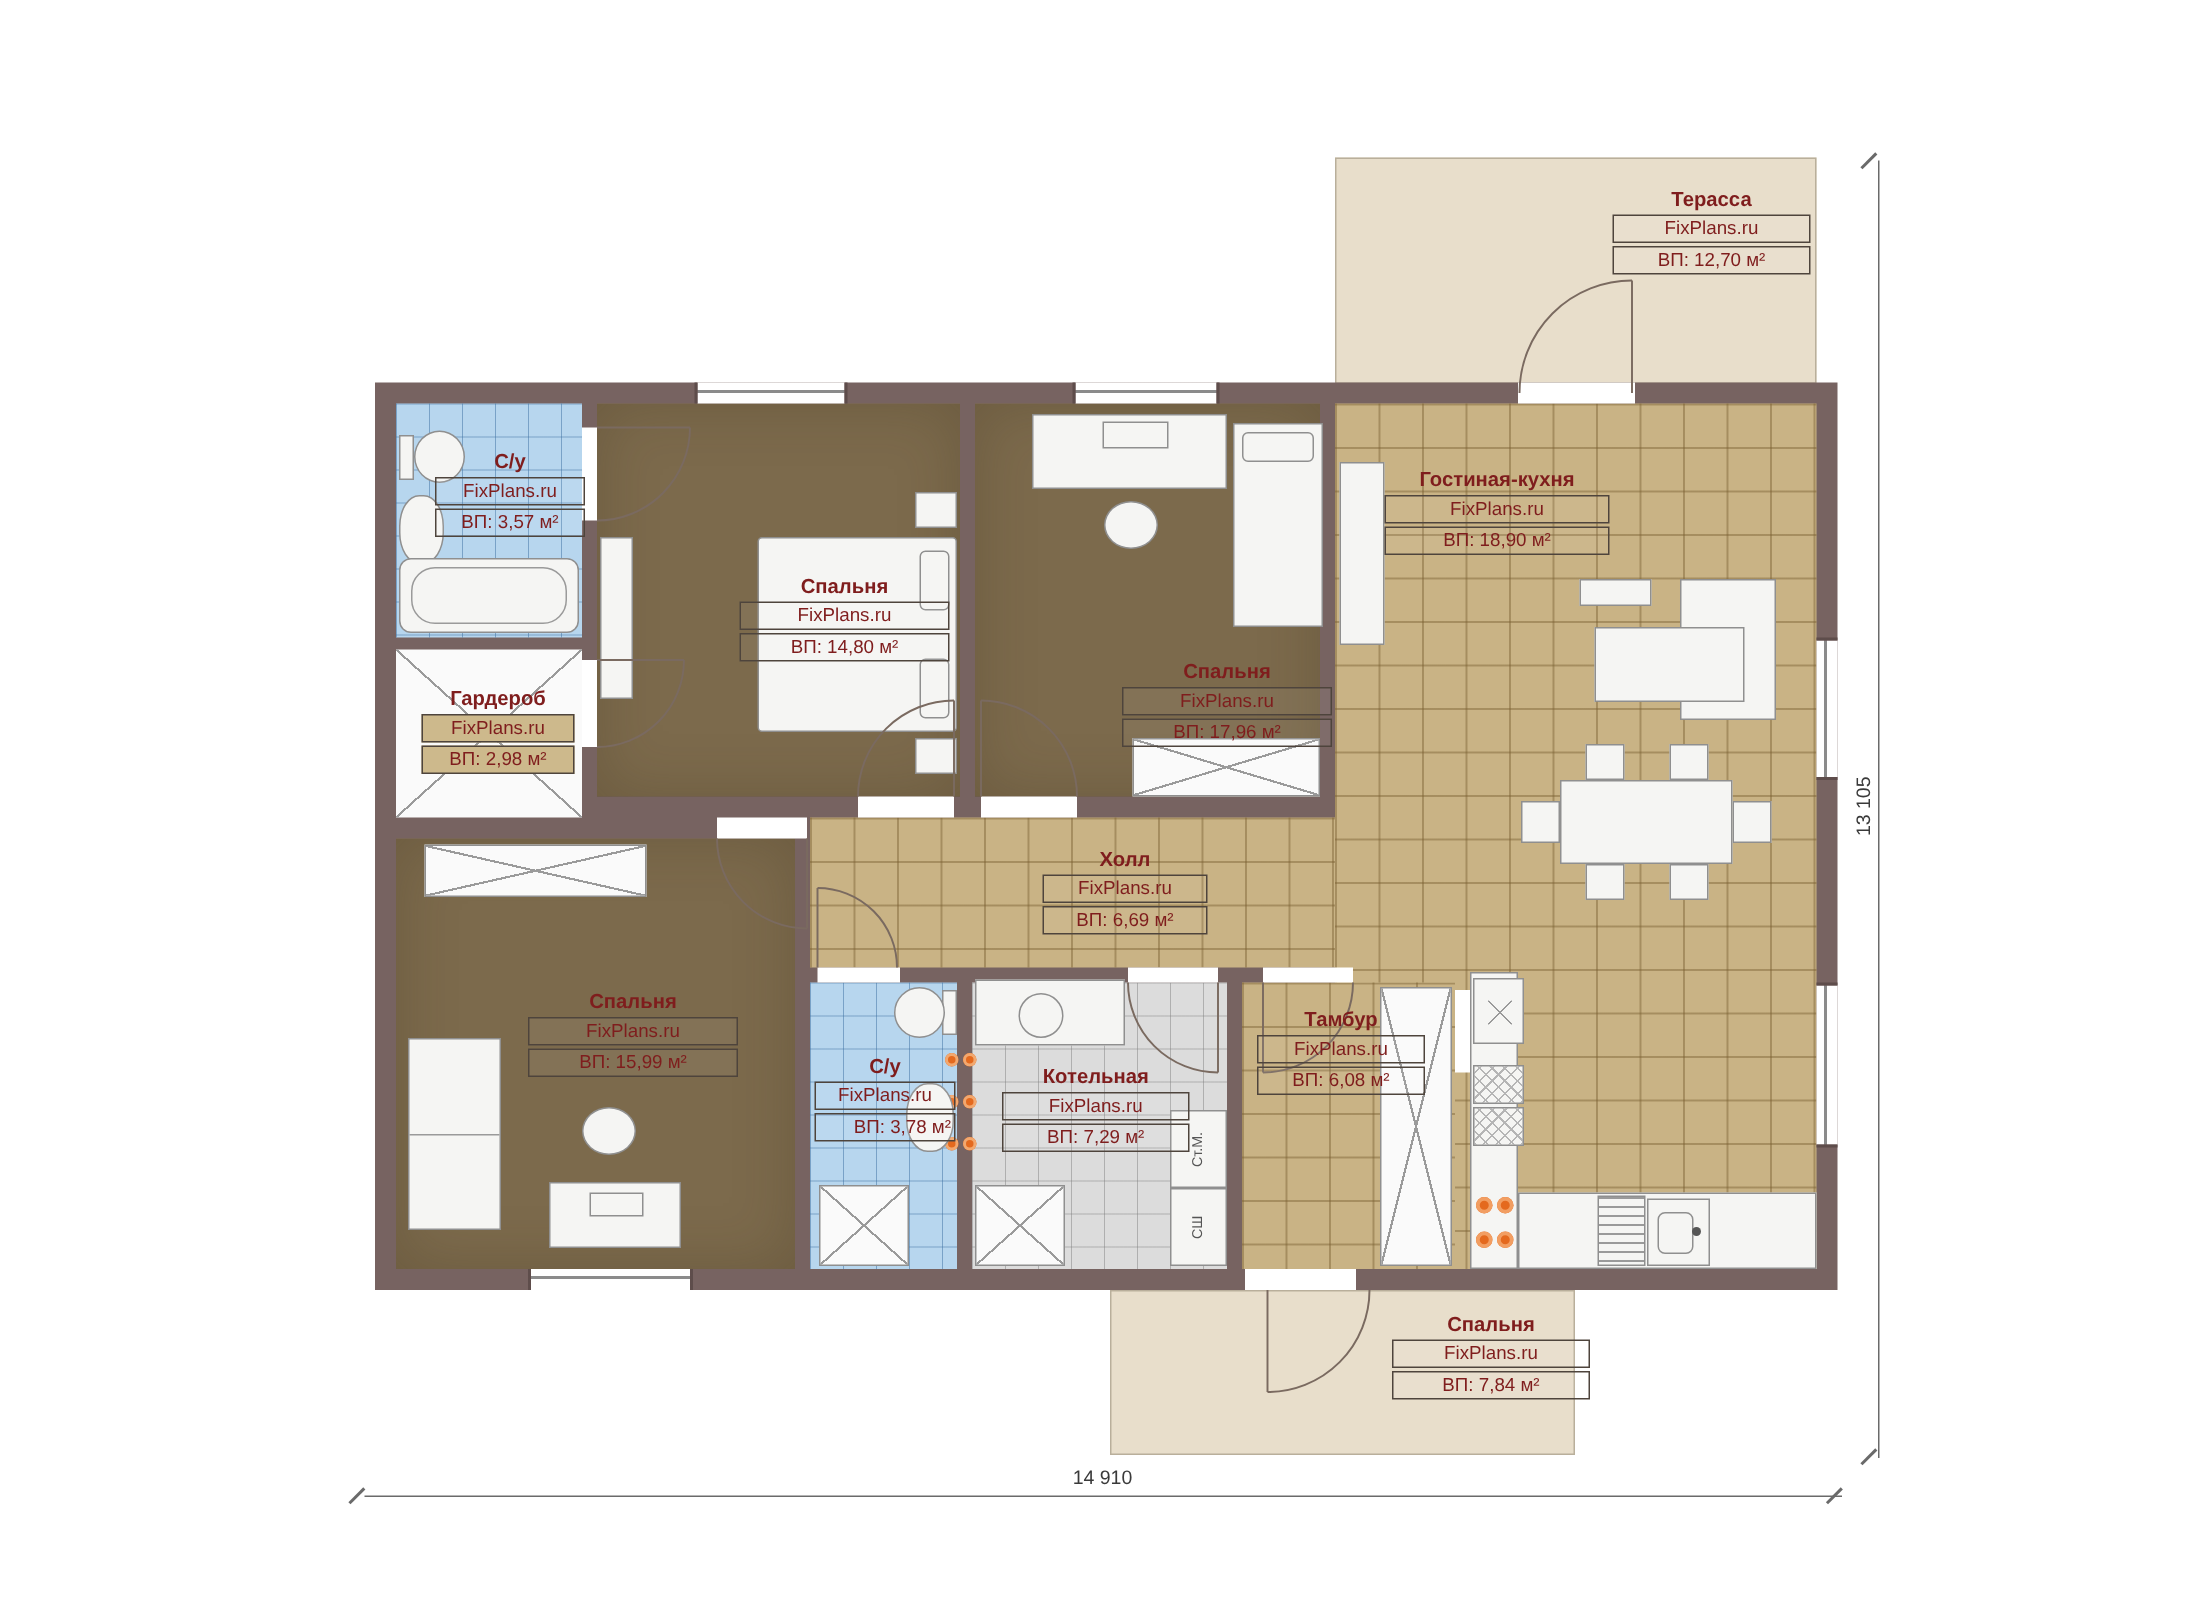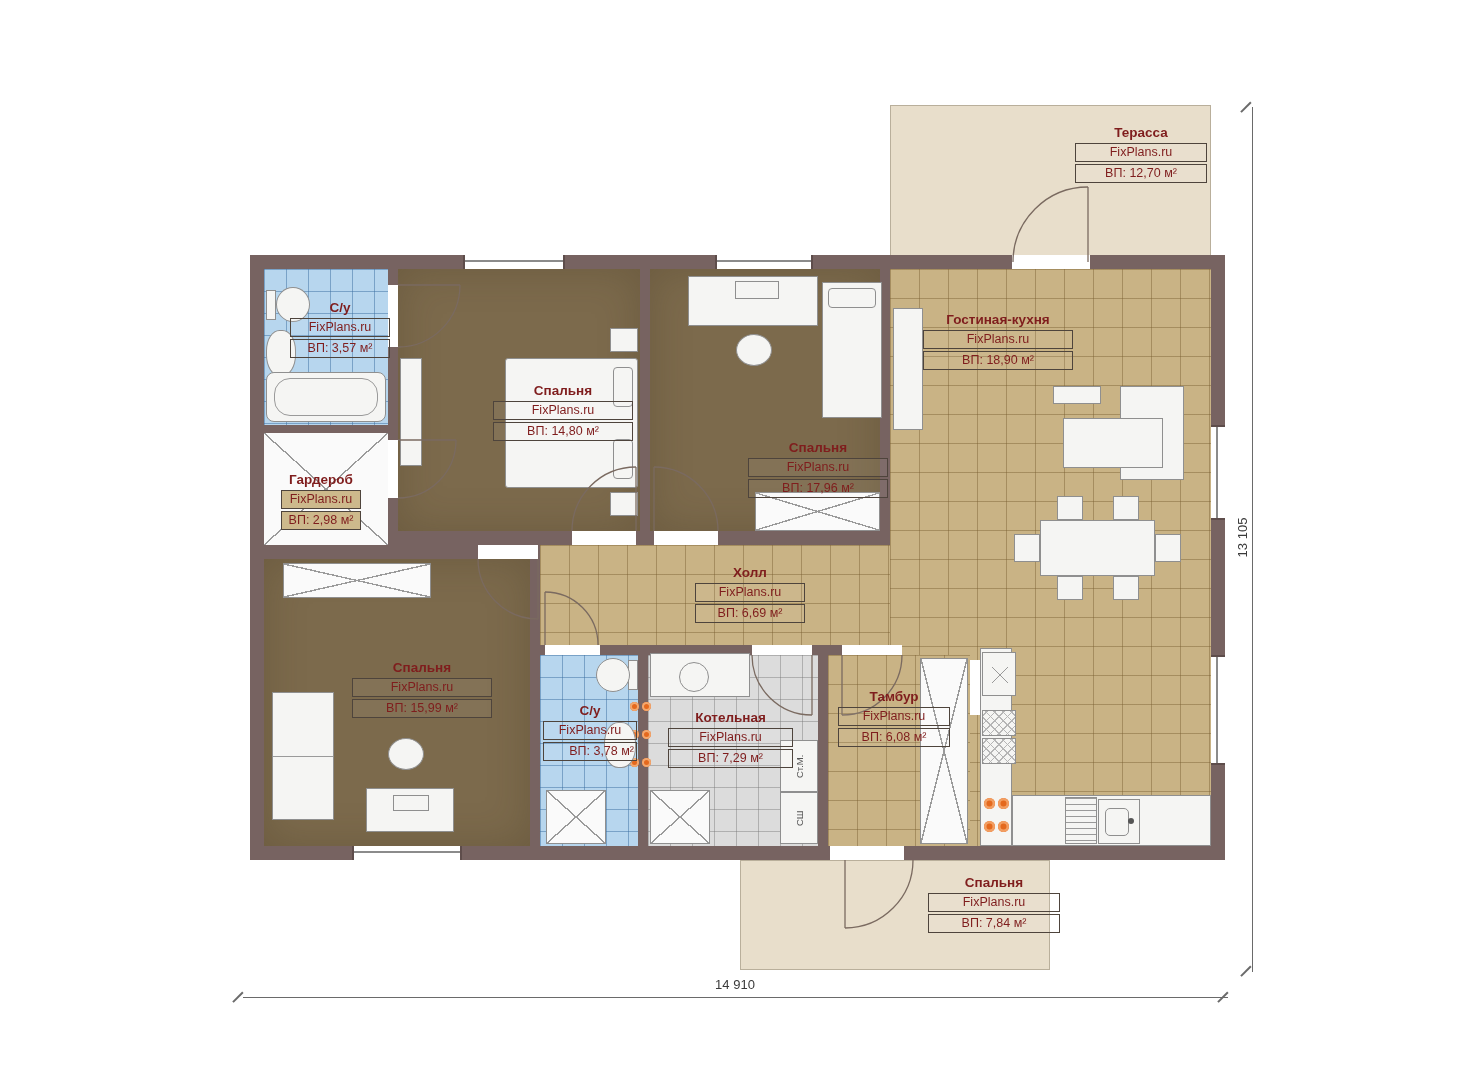--- a/index.html
+++ b/index.html
@@ -229,21 +229,21 @@
   <div class="label" style="left:748px;top:440px;width:140px;">
     <div class="ttl">Спальня</div>
     <div class="chip">FixPlans.ru</div>
     <div class="chip">ВП: 17,96 м²</div>
   </div>
   <div class="label" style="left:290px;top:300px;width:100px;">
     <div class="ttl">С/у</div>
     <div class="chip" style="padding:1px 2px;">FixPlans.ru</div>
     <div class="chip" style="padding:1px 2px;">ВП: 3,57 м²</div>
   </div>
-  <div class="label" style="left:281px;top:472px;width:80px;">
+  <div class="label" style="left:281px;top:458px;width:102px;">
     <div class="ttl">Гардероб</div>
     <div class="chip" style="padding:1px 2px;background:#cdb98c;">FixPlans.ru</div>
     <div class="chip" style="padding:1px 2px;background:#cdb98c;">ВП: 2,98 м²</div>
   </div>
   <div class="label" style="left:695px;top:565px;width:110px;">
     <div class="ttl">Холл</div>
     <div class="chip">FixPlans.ru</div>
     <div class="chip">ВП: 6,69 м²</div>
   </div>
   <div class="label" style="left:352px;top:660px;width:140px;">
@@ -254,21 +254,21 @@
   <div class="label" style="left:543px;top:703px;width:94px;">
     <div class="ttl">С/у</div>
     <div class="chip" style="padding:1px 2px;">FixPlans.ru</div>
     <div class="chip" style="padding:1px 2px;text-align:right;">ВП: 3,78 м²</div>
   </div>
   <div class="label" style="left:668px;top:710px;width:125px;">
     <div class="ttl">Котельная</div>
     <div class="chip">FixPlans.ru</div>
     <div class="chip">ВП: 7,29 м²</div>
   </div>
-  <div class="label" style="left:838px;top:672px;width:112px;margin-top:17px;">
+  <div class="label" style="left:838px;top:672px;width:112px;">
     <div class="ttl">Тамбур</div>
     <div class="chip" style="padding:1px 2px;">FixPlans.ru</div>
     <div class="chip" style="padding:1px 2px;">ВП: 6,08 м²</div>
   </div>
   <div class="label" style="left:928px;top:875px;width:132px;">
     <div class="ttl">Спальня</div>
     <div class="chip">FixPlans.ru</div>
     <div class="chip">ВП: 7,84 м²</div>
   </div>
 

